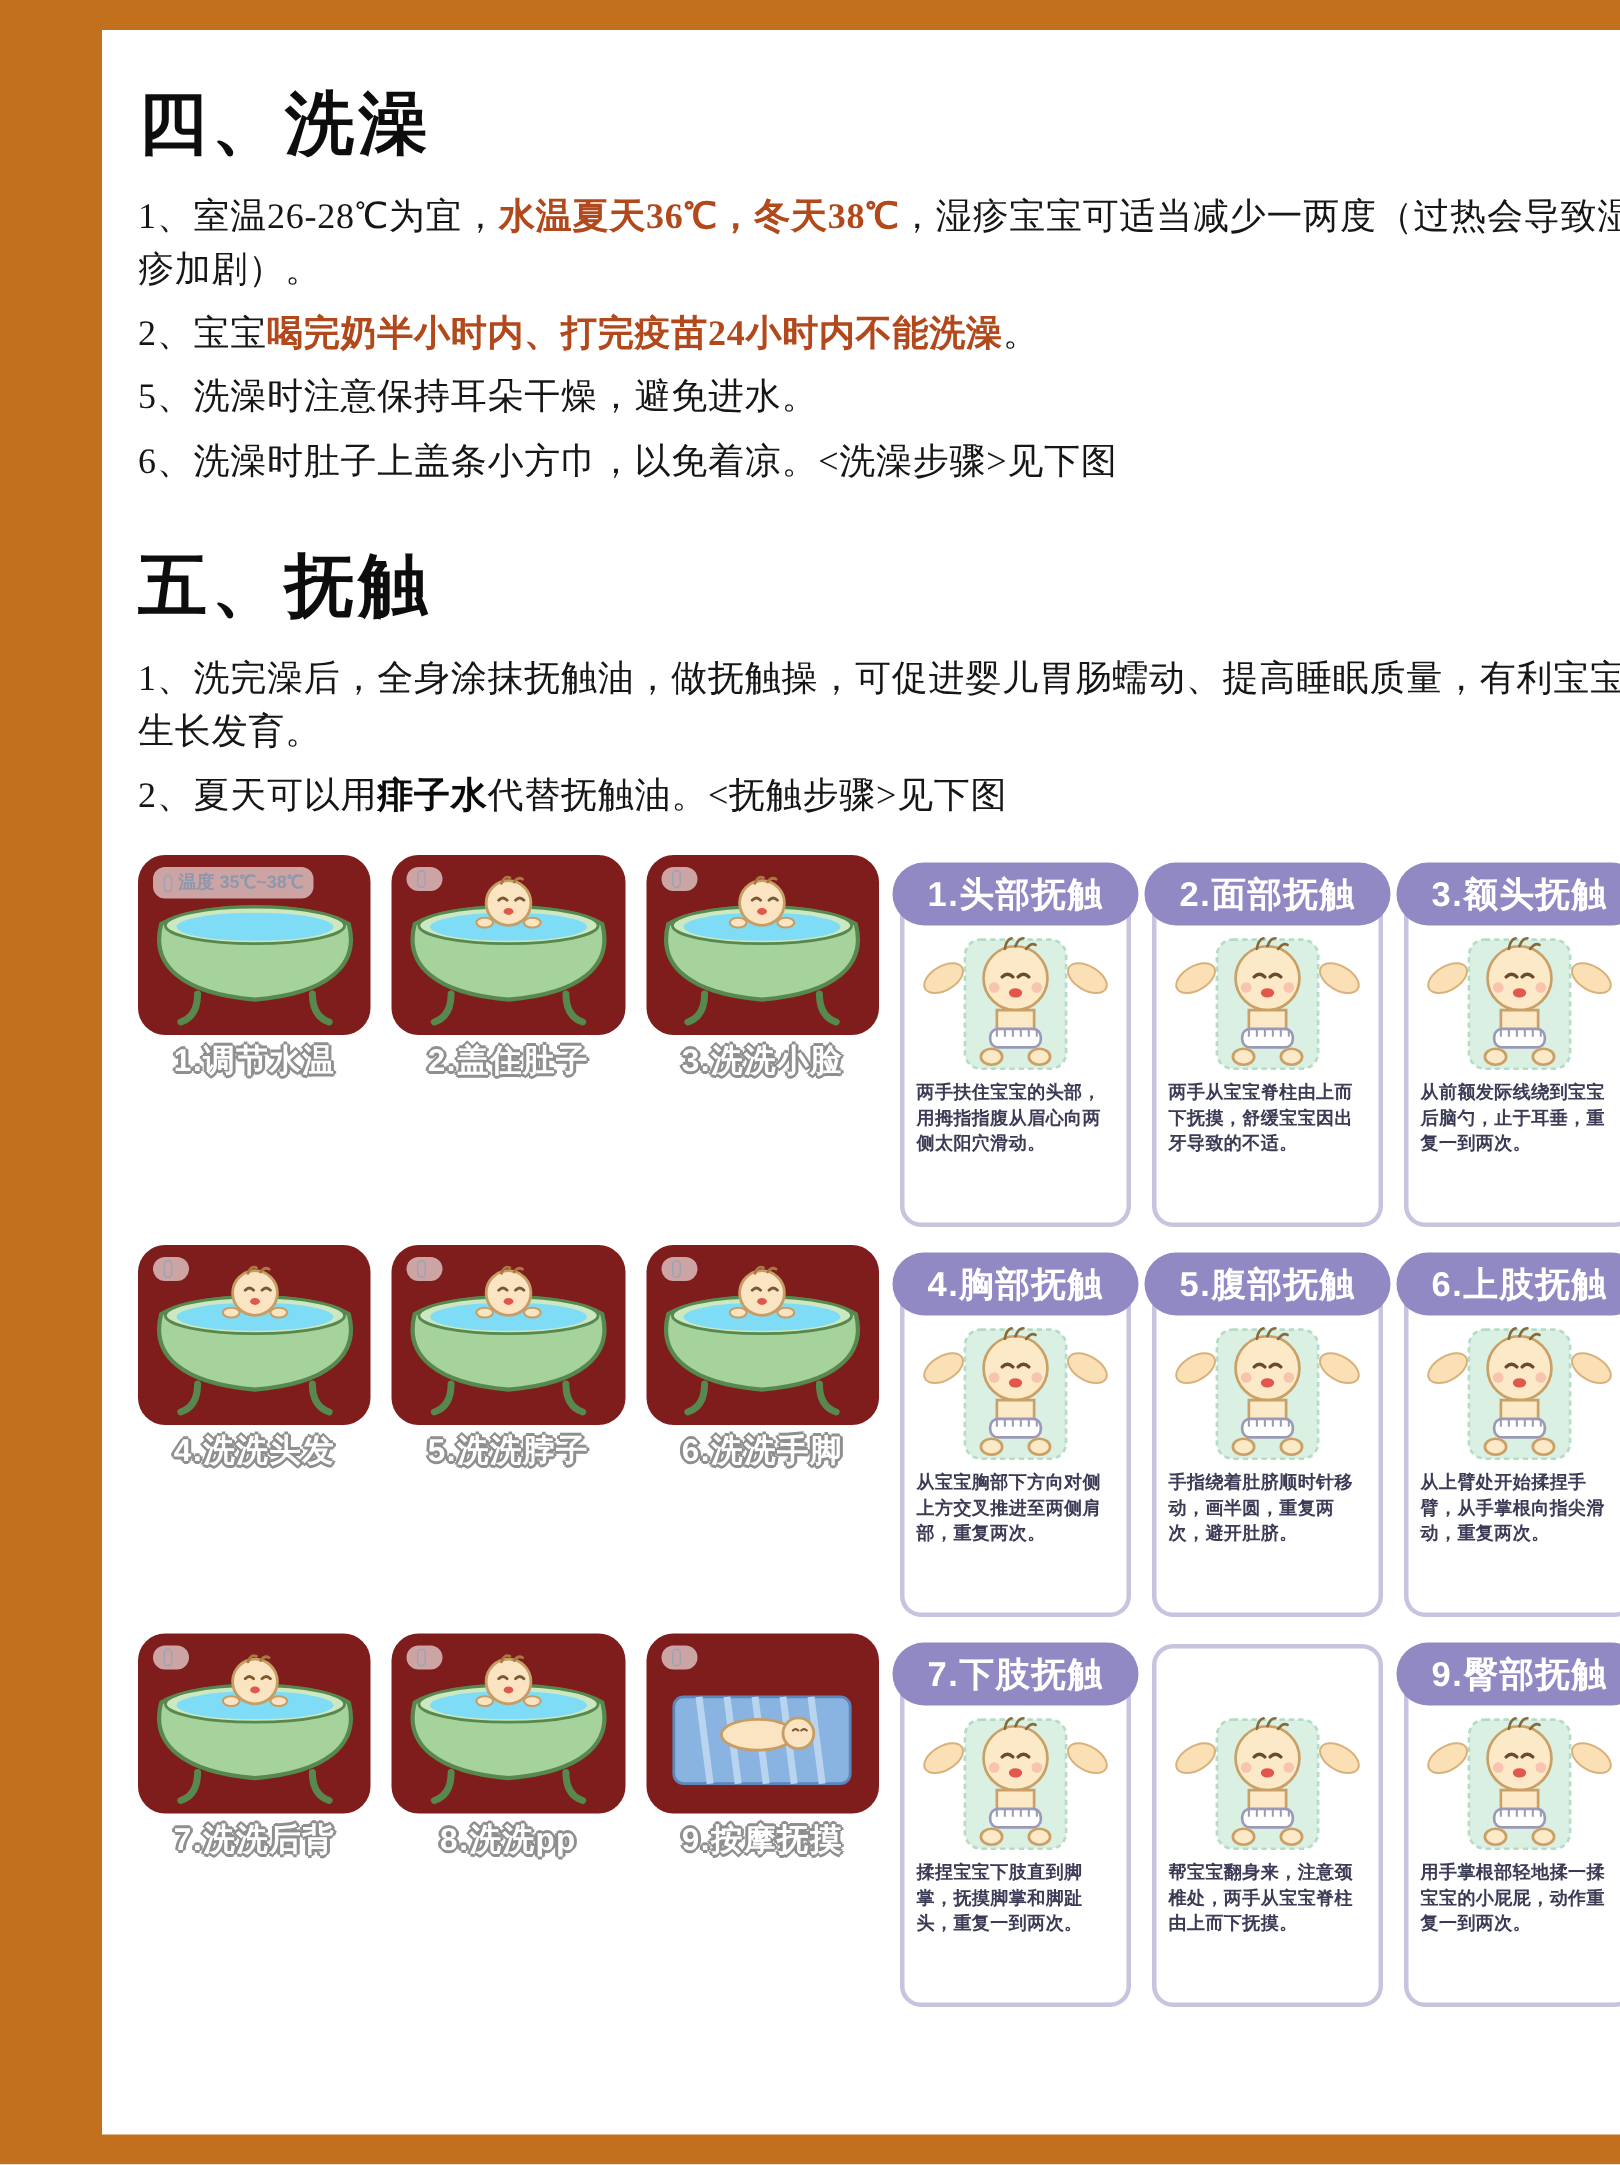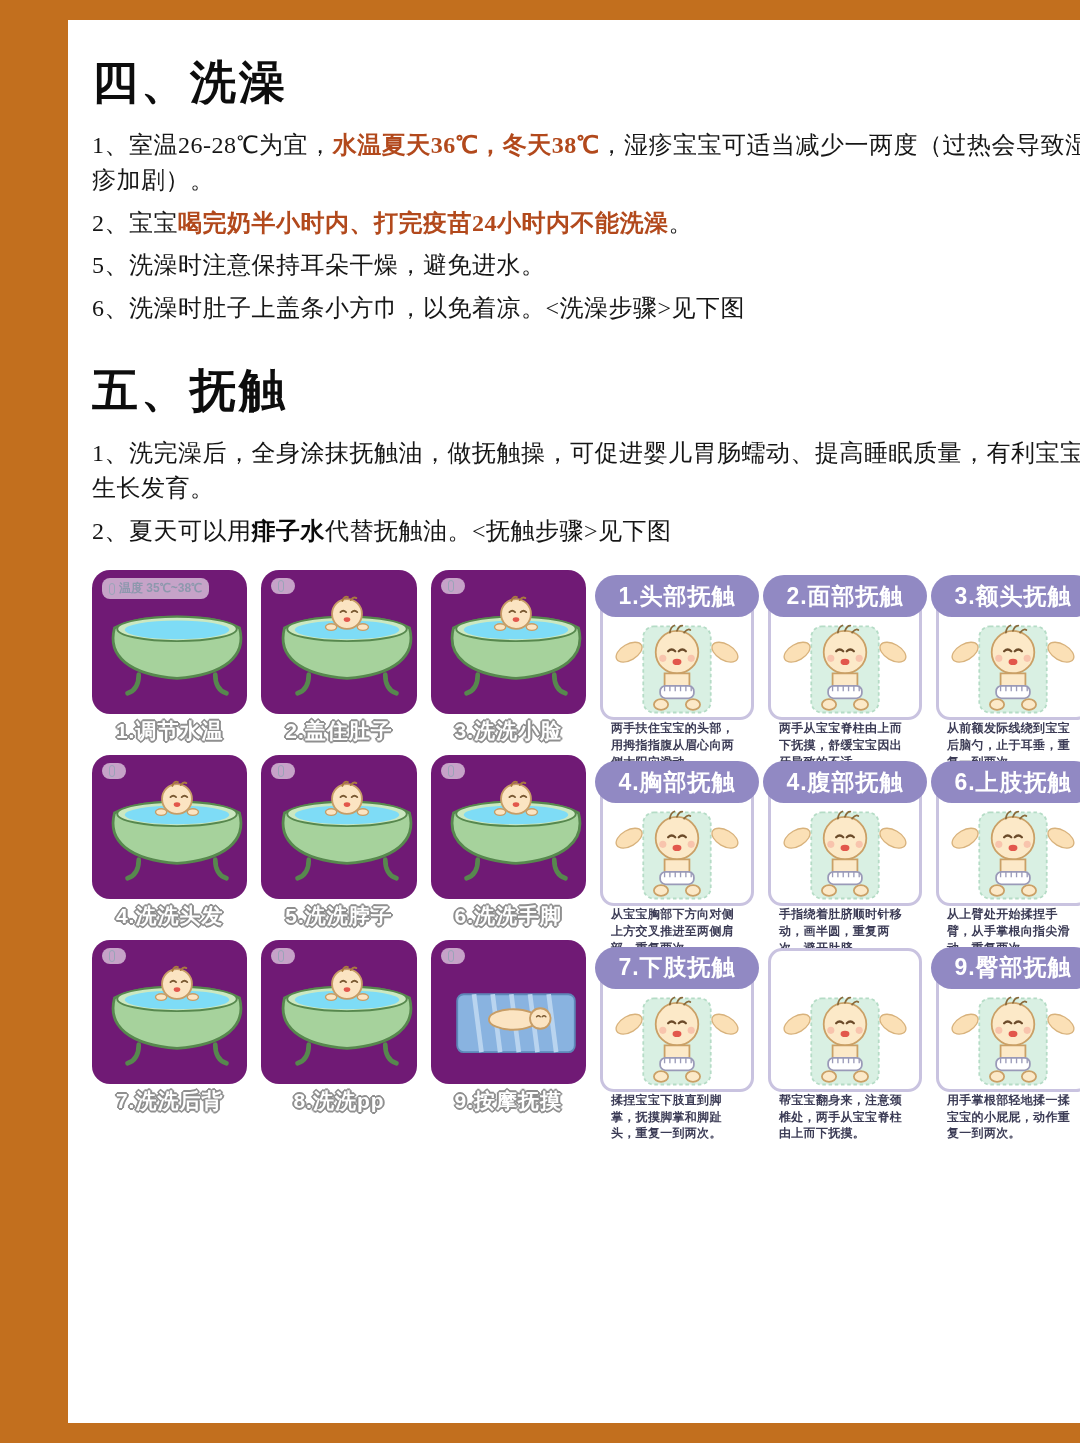--- a/index.html
+++ b/index.html
@@ -13,38 +13,38 @@
   h1.sec{font-family:"Liberation Sans",sans-serif;font-weight:900;font-size:46px;color:#0d0d0d;
          letter-spacing:3px;margin:18px 0 14px;}
   h1.sec.second{margin-top:34px;}
   .notes p{font-size:24px;line-height:1.45;color:#161616;margin:8px 0;letter-spacing:0.5px;}
   .seg-red{color:var(--red);font-weight:700;}
   .seg-bold{font-weight:700;color:#0b0b0b;}
   
   .figures{display:flex;gap:14px;margin-top:22px;}
   .bath-grid{width:498px;display:grid;grid-template-columns:repeat(3,1fr);column-gap:14px;row-gap:10px;}
   .bstep{display:flex;flex-direction:column;align-items:center;}
-  .bimg{width:100%;height:144px;background:#701a75;border-radius:18px;position:relative;
-        display:flex;align-items:center;justify-content:flex-end;overflow:hidden;}
+  .bimg{width:100%;height:120px;background:#7f1d1d;border-radius:18px;position:relative;
+        display:flex;align-items:center;justify-content:center;overflow:hidden;}
   .blabel{font-family:"Liberation Sans",sans-serif;font-weight:700;font-size:21px;color:#fff;
           letter-spacing:1px;margin-top:3px;white-space:nowrap;
           text-shadow:-2px 0 0 #8f8f8f,2px 0 0 #8f8f8f,0 -2px 0 #8f8f8f,0 2px 0 #8f8f8f,
                       -1px -1px 0 #8f8f8f,1px -1px 0 #8f8f8f,-1px 1px 0 #8f8f8f,1px 1px 0 #8f8f8f;}
   .temp-note{position:absolute;top:8px;left:10px;font-family:"Liberation Sans",sans-serif;
              font-size:12px;font-weight:700;color:#8d98ad;background:rgba(255,255,255,.6);
              padding:2px 7px;border-radius:8px;display:flex;align-items:center;gap:4px;}
   .thermo{width:6px;height:12px;border:1.5px solid #9aa4b8;border-radius:3px;display:inline-block;}
   .bstep[data-variant="empty"] .g-baby{display:none;}
   .bstep[data-variant="baby"] .g-towel{display:none;}
   .bstep[data-variant="empty"] .g-towel{display:none;}
   .bstep[data-variant="towel"] .g-tub,.bstep[data-variant="towel"] .g-baby{display:none;}
   .massage-grid{flex:1;display:grid;grid-template-columns:repeat(3,1fr);column-gap:14px;row-gap:18px;
                 padding-top:6px;}
   .mcard{position:relative;border:3px solid var(--cardborder);border-radius:14px;background:#fff;
-         padding:42px 3px 4px;height:144px;}
+         padding:42px 3px 4px;height:242px;}
   .mhead{position:absolute;top:-4px;left:-8px;right:-8px;height:42px;background:var(--purple);
          border-radius:21px;color:#fff;font-family:"Liberation Sans",sans-serif;font-weight:700;
          font-size:23px;letter-spacing:1px;display:flex;align-items:center;justify-content:center;
          white-space:nowrap;}
   .mimg{display:flex;justify-content:center;}
   .mcap{font-family:"Liberation Sans",sans-serif;font-weight:700;font-size:12px;line-height:1.4;
         color:#3b3b55;padding:3px 5px 0;letter-spacing:0.3px;}
 </style>
 </head>
 <body>
@@ -461,21 +461,21 @@
         <rect x="61" y="72" width="38" height="14" rx="6" fill="#fff" stroke="#9a9ab8" stroke-width="2"></rect>
         <path d="M66 72 v6 M72 72 v6 M78 72 v6 M84 72 v6 M90 72 v6 M96 72 v6" stroke="#9a9ab8" stroke-width="1.5"></path>
         <ellipse cx="62" cy="93" rx="8" ry="6" fill="#fce9c8" stroke="#caa066" stroke-width="2"></ellipse>
         <ellipse cx="98" cy="93" rx="8" ry="6" fill="#fce9c8" stroke="#caa066" stroke-width="2"></ellipse>
       </svg>
     </div>
     <div class="mcap">从宝宝胸部下方向对侧上方交叉推进至两侧肩部，重复两次。</div>
   </div>
 
   <div class="mcard">
-    <div class="mhead">4.腹部抚触</div>
+    <div class="mhead">5.腹部抚触</div>
     <div class="mimg">
       <svg width="142" height="96" viewBox="0 0 160 106">
         <rect x="42" y="5" width="76" height="97" rx="12" fill="#d9f0e3" stroke="#b5dcc6" stroke-width="2" stroke-dasharray="4 3"></rect>
         <ellipse cx="26" cy="34" rx="16" ry="9" transform="rotate(-30 26 34)" fill="#fbe0b6" stroke="#d8b27c" stroke-width="1.5"></ellipse>
         <ellipse cx="134" cy="34" rx="16" ry="9" transform="rotate(30 134 34)" fill="#fbe0b6" stroke="#d8b27c" stroke-width="1.5"></ellipse>
         <circle cx="80" cy="34" r="24" fill="#fce9c8" stroke="#caa066" stroke-width="2"></circle>
         <path d="M72 12 q1 -7 5 -8 M80 10 q2 -6 6 -6 M88 12 q4 -5 7 -3" stroke="#8a6a3a" stroke-width="2" fill="none" stroke-linecap="round"></path>
         <path d="M70 33 q4 -4 8 0 M82 33 q4 -4 8 0" stroke="#6b4b2a" stroke-width="2.5" fill="none" stroke-linecap="round"></path>
         <circle cx="64" cy="41" r="4" fill="#f8c4ad"></circle>
         <circle cx="96" cy="41" r="4" fill="#f8c4ad"></circle>

